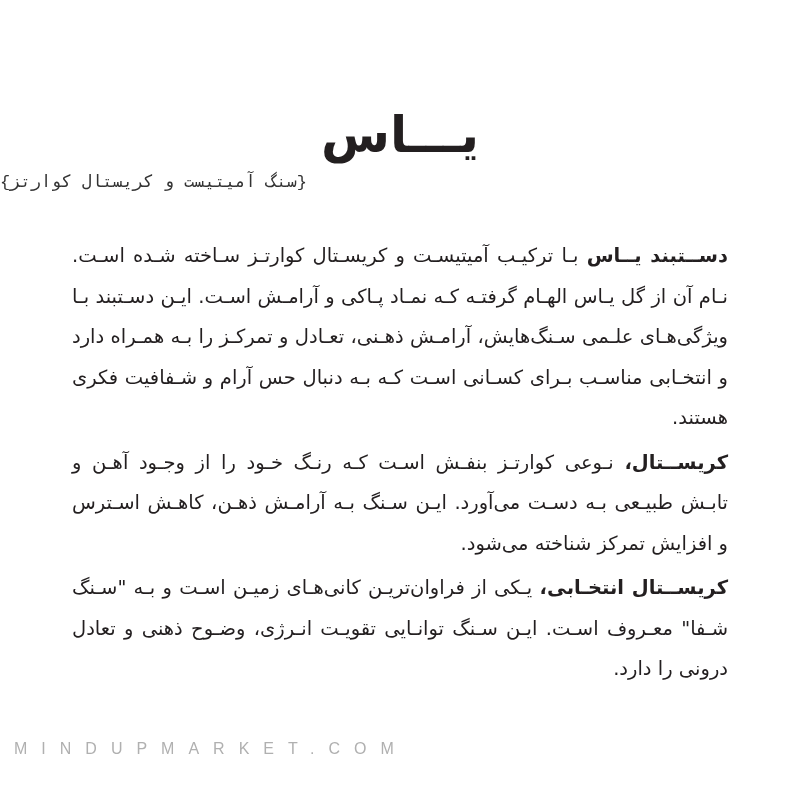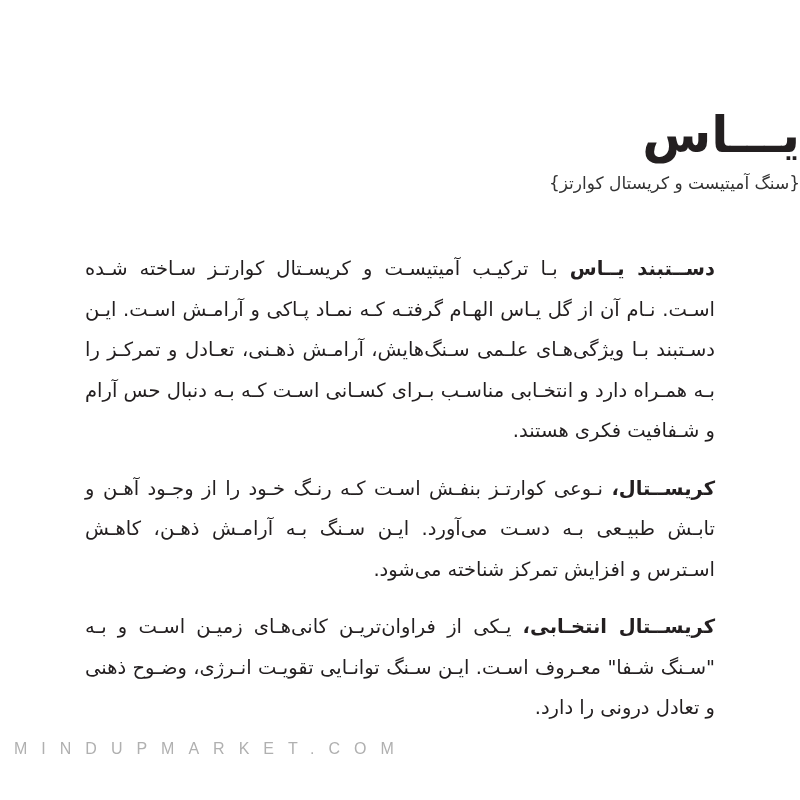--- a/index.html
+++ b/index.html
@@ -4,34 +4,34 @@
 <style>
   html, body { margin: 0; padding: 0; }
   body {
     width: 800px; height: 800px; background: #ffffff; overflow: hidden;
     position: relative;
     font-family: "DejaVu Sans", sans-serif;
     color: #231f20;
   }
   .title {
     position: absolute; top: 100px; left: 0; width: 800px;
-    text-align: right; direction: rtl;
+    text-align: center; direction: rtl;
     font-size: 50px; font-weight: bold; line-height: 70px;
   }
   .subtitle {
     position: absolute; top: 170px; left: 0; width: 800px;
-    text-align: right; direction: rtl;
-    font-size: 17px; line-height: 26px; color: #333;
+    text-align: left; direction: rtl;
+    font-size: 17px; line-height: 26px; color: #333; font-family: Liberation Mono, monospace;
   }
   .body-text {
     position: absolute; top: 232px; left: 68px; width: 664px;
     direction: rtl; text-align: justify; text-align-last: right;
     font-size: 19.5px; line-height: 40.5px;
   }
-  .body-text p { margin: 17px; }
+  .body-text p { margin: 4px; }
   .body-text b { font-weight: bold; }
   .footer {
     position: absolute; top: 740px; left: 0; width: 800px;
     text-align: left;
     font-family: "Liberation Sans", sans-serif;
     font-size: 16px; letter-spacing: 14px; color: #b0b0b0;
     padding-left: 14px; box-sizing: border-box;
   }
 </style>
 </head>

